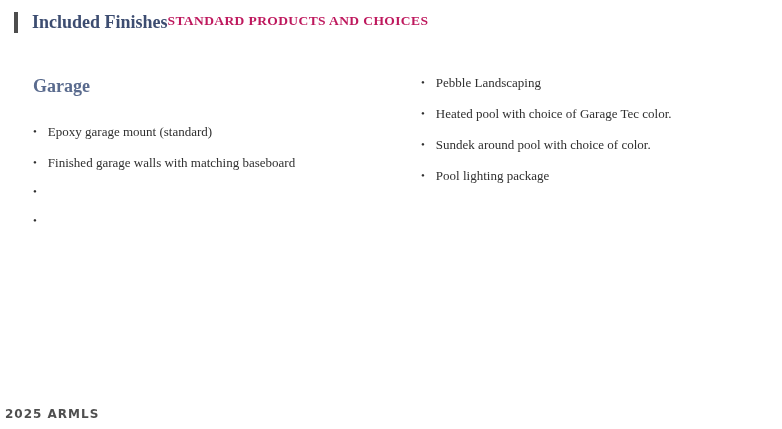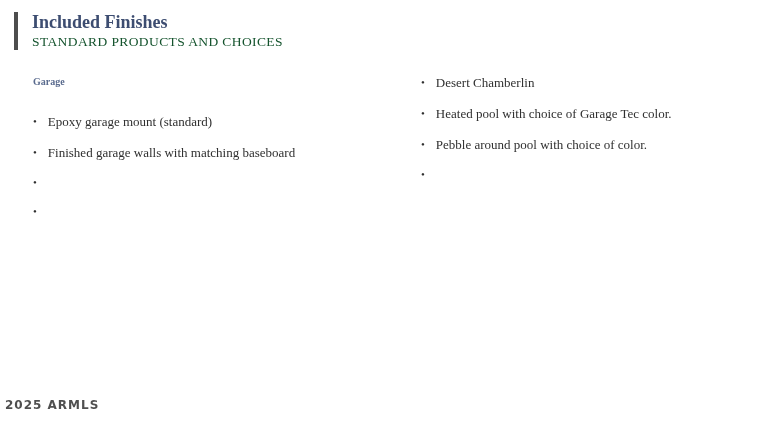--- a/index.html
+++ b/index.html
@@ -24,54 +24,54 @@
     display: flex;
     align-items: stretch;
   }
   .accent-bar {
     width: 4px;
     background: #4d4d4d;
     margin-right: 14px;
   }
   .header-text {
     display: flex;
-    flex-direction: column;
+    flex-direction: row;
     justify-content: center;
   }
   .title {
     font-size: 18px;
     font-weight: bold;
     color: #3d4d71;
     line-height: 1.15;
   }
   .subtitle {
     font-size: 13.5px;
-    font-weight: normal;
-    color: #14532d;
+    font-weight: bold;
+    color: #be185d;
     letter-spacing: 0.4px;
     line-height: 1.2;
     margin-top: 1px;
   }
 
   
   .columns {
     position: absolute;
     top: 76px;
     left: 0;
     width: 782px;
   }
   .column {
     position: absolute;
     top: 0;
   }
   .column.garage   { left: 33px;  width: 350px; }
   .column.exterior { left: 421px; width: 340px; }
 
   .col-heading {
-    font-size: 10px;
+    font-size: 18px;
     font-weight: bold;
     color: #5a6b8e;
     margin: 0 0 27px 0;
     line-height: 1.2;
   }
   ul.feature-list {
     list-style: none;
     margin: 0;
     padding: 0;
   }
@@ -89,21 +89,21 @@
     margin-right: 11px;
     flex: 0 0 auto;
     position: relative;
     top: -1px;
   }
 
   
   .watermark {
     position: absolute;
     left: 5px;
-    bottom: 17px;
+    bottom: 8px;
     font-family: "DejaVu Sans", sans-serif;
     font-size: 12px;
     font-weight: bold;
     color: #3c3c3c;
     letter-spacing: 1px;
     opacity: 0.9;
   }
 </style>
 </head>
 <body>
@@ -137,32 +137,33 @@
         <li>
           <span class="bullet">•</span>
         </li>
       </ul>
     </div>
 
     <div class="column exterior">
       <ul class="feature-list">
         <li>
           <span class="bullet">•</span>
-          <span>Desert Chamberlin</span>
+          <span>Pebble Landscaping</span>
         </li>
         <li>
           <span class="bullet">•</span>
           <span>Heated pool with choice of Garage Tec color.</span>
         </li>
         <li>
           <span class="bullet">•</span>
-          <span>Pebble around pool with choice of color.</span>
+          <span>Sundek around pool with choice of color.</span>
         </li>
         <li>
           <span class="bullet">•</span>
+          <span>Pool lighting package</span>
         </li>
       </ul>
     </div>
 
   </div>
 
   <div class="watermark">2025 ARMLS</div>
 
 </div>
 

